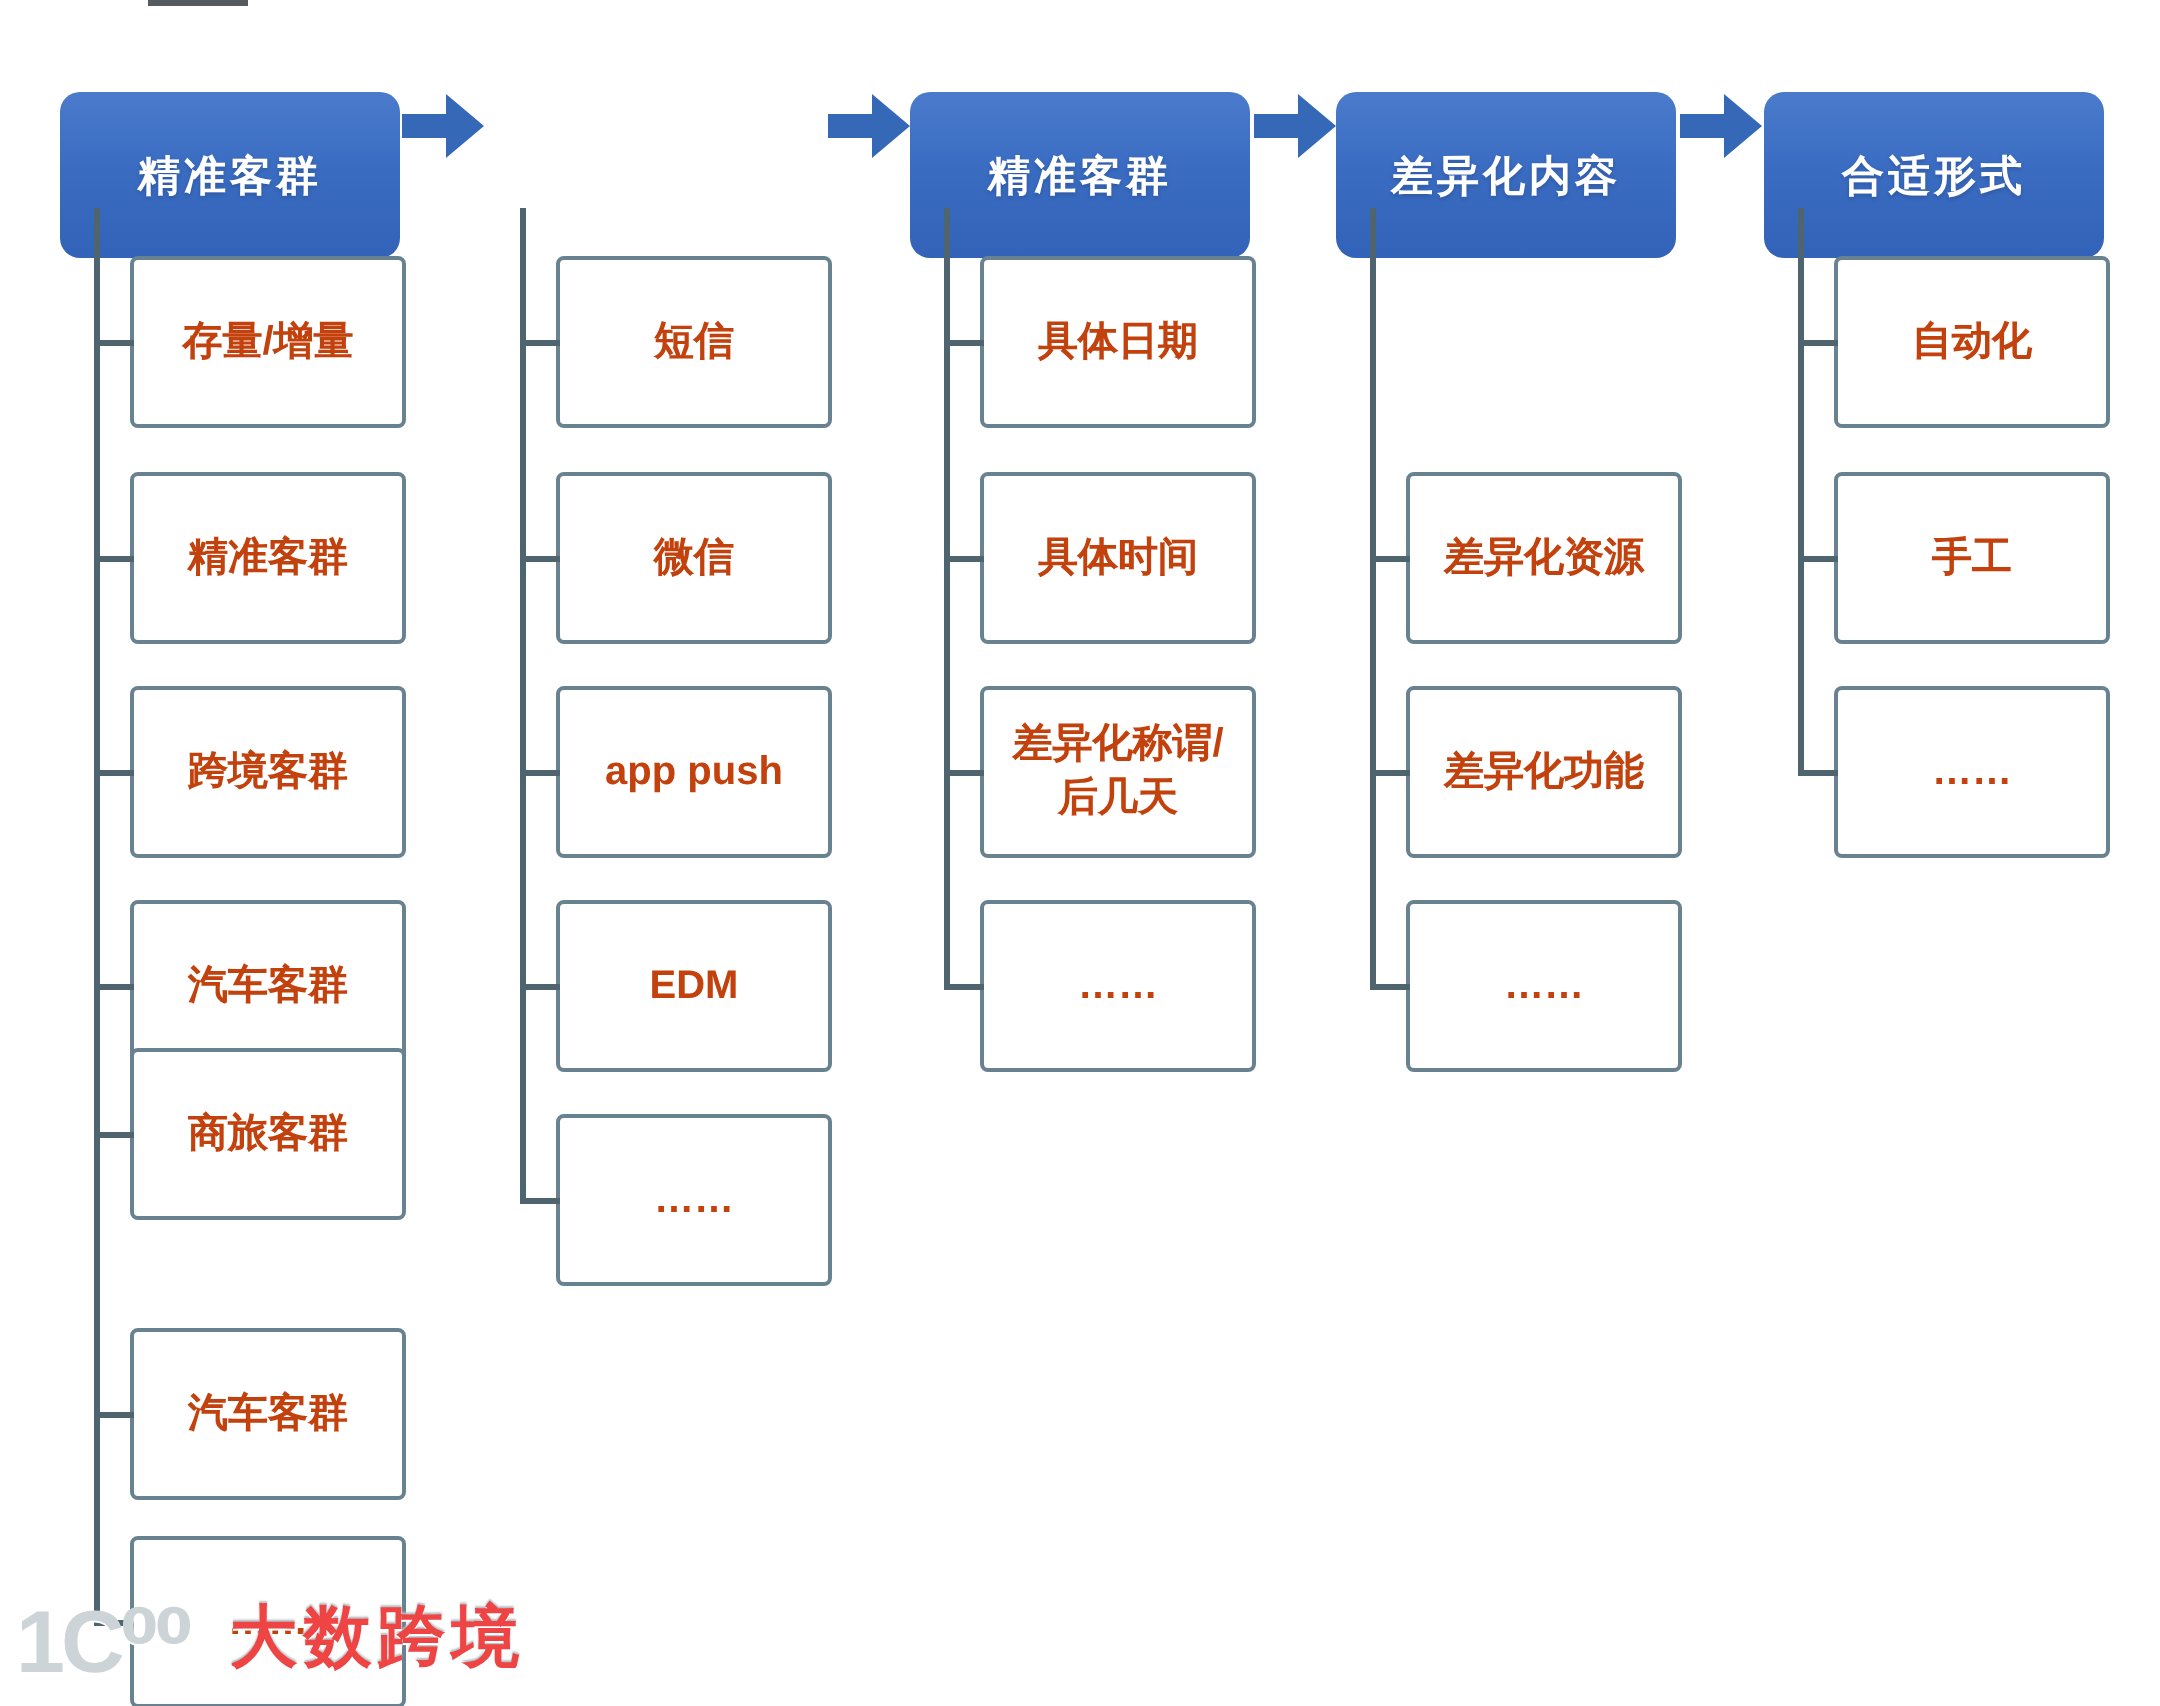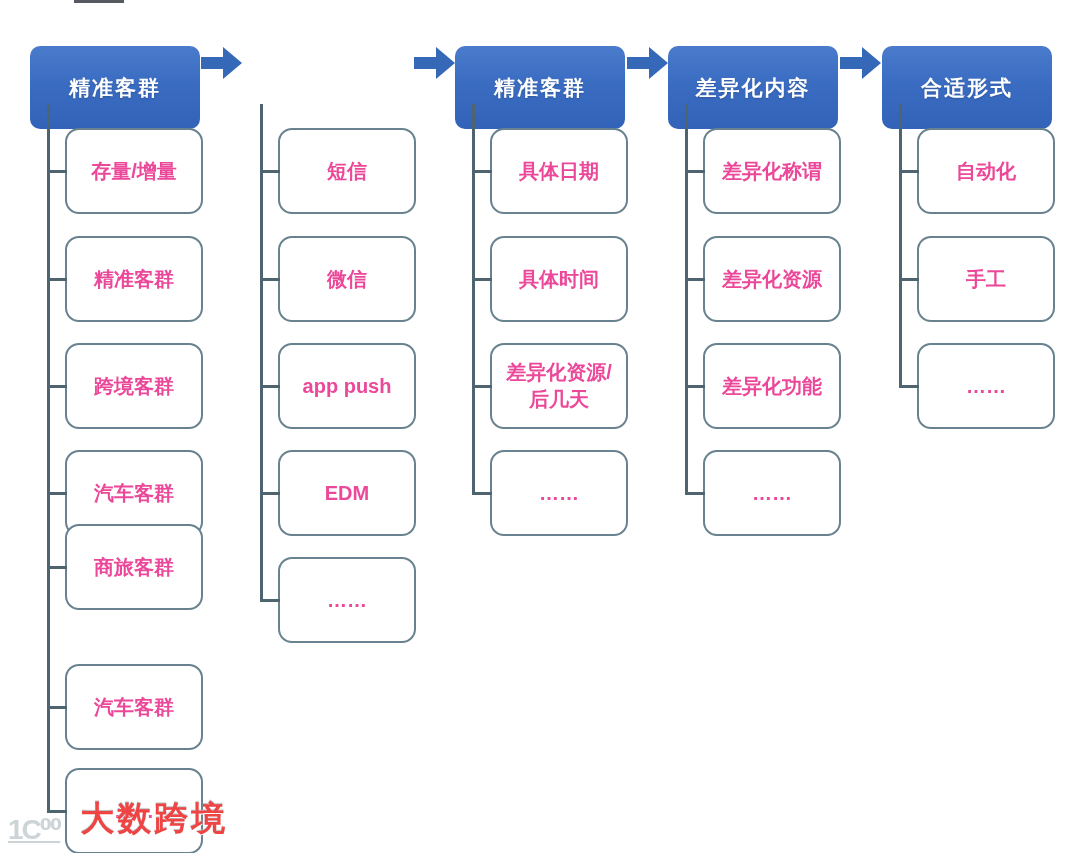--- a/index.html
+++ b/index.html
@@ -18,41 +18,41 @@
     text-shadow:0 1px 2px rgba(0,0,0,0.18);
     margin-top:24px;
   }
 
   
   .vline{position:absolute;width:3px;background:#4e646e;top:104px;}
 
   
   .node{
     position:absolute;width:138px;height:86px;background:#ffffff;
-    border:2.5px solid #68828f;border-radius:14px;
+    border:2.5px solid #68828f;border-radius:4px;
     display:flex;align-items:center;justify-content:center;text-align:center;
-    font-size:20px;font-weight:bold;color:#ec4899;line-height:1.35;
+    font-size:20px;font-weight:bold;color:#c2410c;line-height:1.35;
     padding:14px 6px;box-sizing:border-box;
   }
   .node::before{
     content:"";position:absolute;left:-20px;top:calc(50% - 1.5px);
     width:20px;height:3px;background:#4e646e;
   }
 
   
   .arrow{position:absolute;top:45px;width:41px;height:36px;}
 
   
   .watermark{
     position:absolute;left:8px;top:796px;display:flex;align-items:flex-end;
     color:#ccd3d6;user-select:none;
   }
   .wm-logo{
-    font-size:28px;font-weight:bold;line-height:0.9;letter-spacing:-2px;
-    color:#cdd4d7;text-shadow:0 1px 0 #ffffff;text-decoration:underline;
+    font-size:44px;font-weight:bold;line-height:0.9;letter-spacing:-2px;
+    color:#cdd4d7;text-shadow:0 1px 0 #ffffff;
   }
   .wm-text{
     font-size:34px;font-weight:bold;margin-left:20px;letter-spacing:3px;
     color:#ef4444;text-shadow:0 1px 0 #ffffff, 0 -1px 1px #b4bcc0;
   }
 </style>
 </head>
 <body>
 
 <div class="canvas">
@@ -81,30 +81,29 @@
   <div class="node" style="left:278px;top:557px">……</div>
 
   <svg class="arrow" style="left:414px" viewBox="0 0 41 36">
     <polygon points="0,12 22,12 22,2 41,18 22,34 22,24 0,24" fill="#3568b7"></polygon>
   </svg>
 
   <div class="col-header" style="left:455px">精准客群</div>
   <div class="vline" style="left:472px;height:389px"></div>
   <div class="node" style="left:490px;top:128px">具体日期</div>
   <div class="node" style="left:490px;top:236px">具体时间</div>
-  <div class="node" style="left:490px;top:343px">差异化资源/后几天</div>
+  <div class="node" style="left:490px;top:343px">差异化称谓/后几天</div>
   <div class="node" style="left:490px;top:450px">……</div>
 
   <svg class="arrow" style="left:627px" viewBox="0 0 41 36">
     <polygon points="0,12 22,12 22,2 41,18 22,34 22,24 0,24" fill="#3568b7"></polygon>
   </svg>
 
   <div class="col-header" style="left:668px">差异化内容</div>
   <div class="vline" style="left:685px;height:389px"></div>
-  <div class="node" style="left:703px;top:128px">差异化称谓</div>
   <div class="node" style="left:703px;top:236px">差异化资源</div>
   <div class="node" style="left:703px;top:343px">差异化功能</div>
   <div class="node" style="left:703px;top:450px">……</div>
 
   <svg class="arrow" style="left:840px" viewBox="0 0 41 36">
     <polygon points="0,12 22,12 22,2 41,18 22,34 22,24 0,24" fill="#3568b7"></polygon>
   </svg>
 
   <div class="col-header" style="left:882px">合适形式</div>
   <div class="vline" style="left:899px;height:282px"></div>

